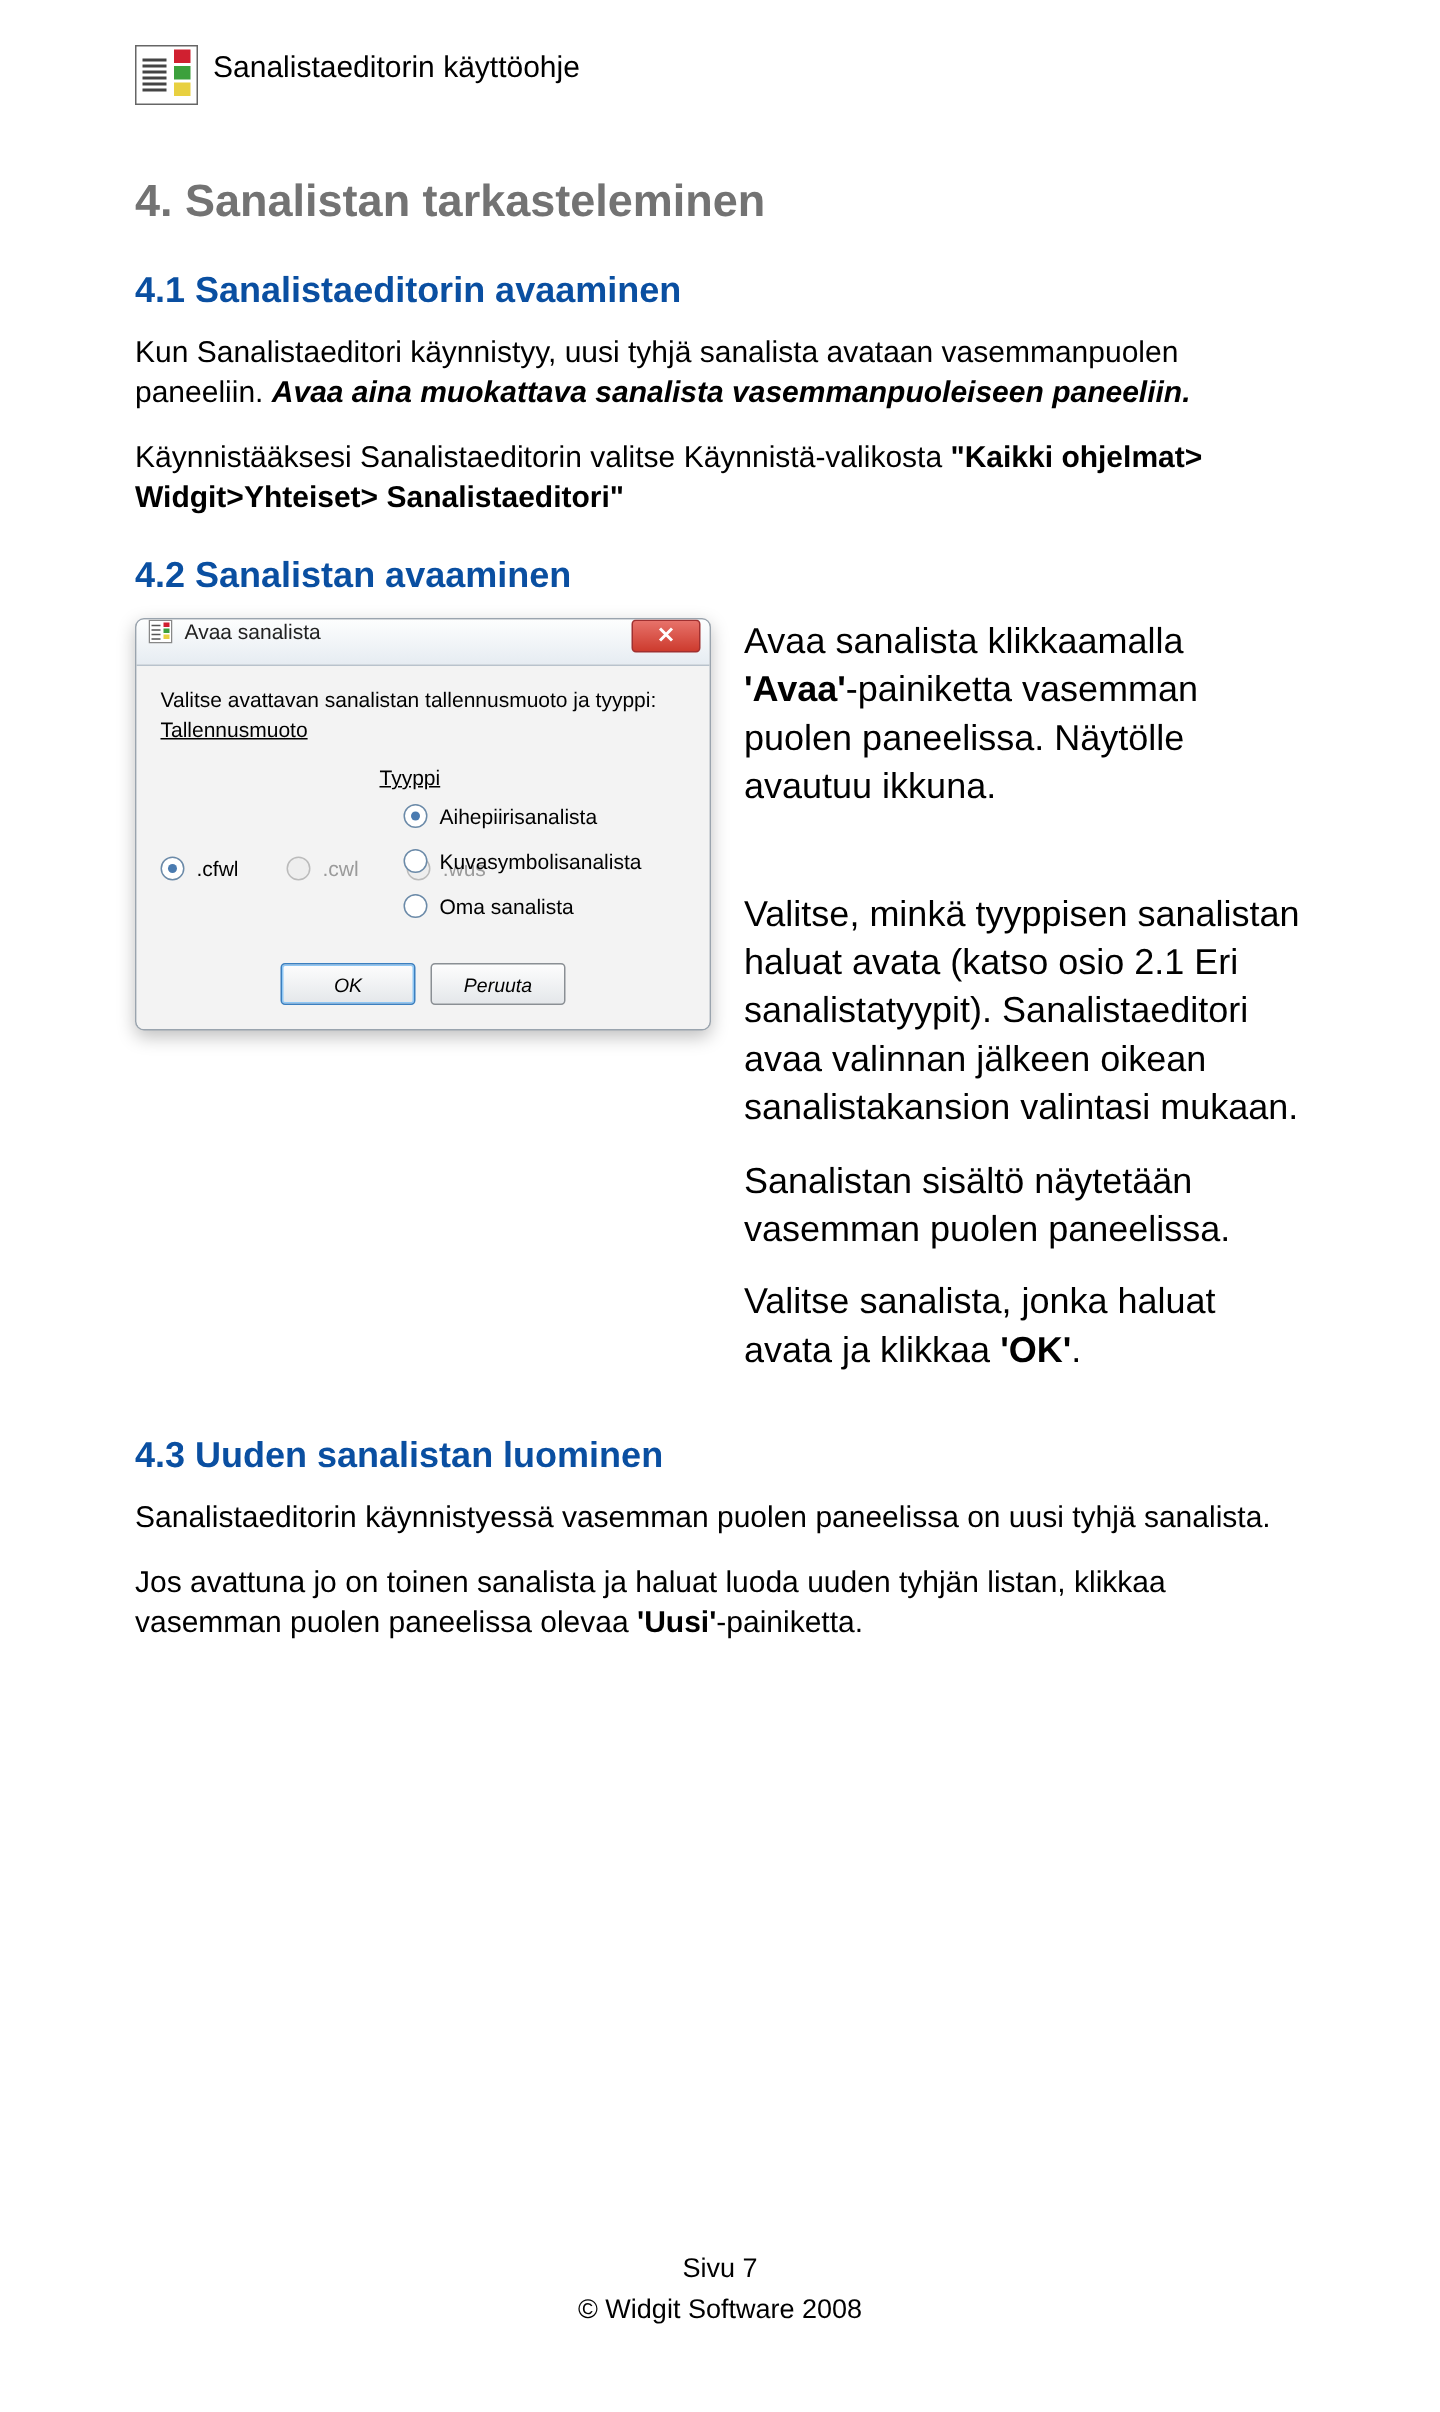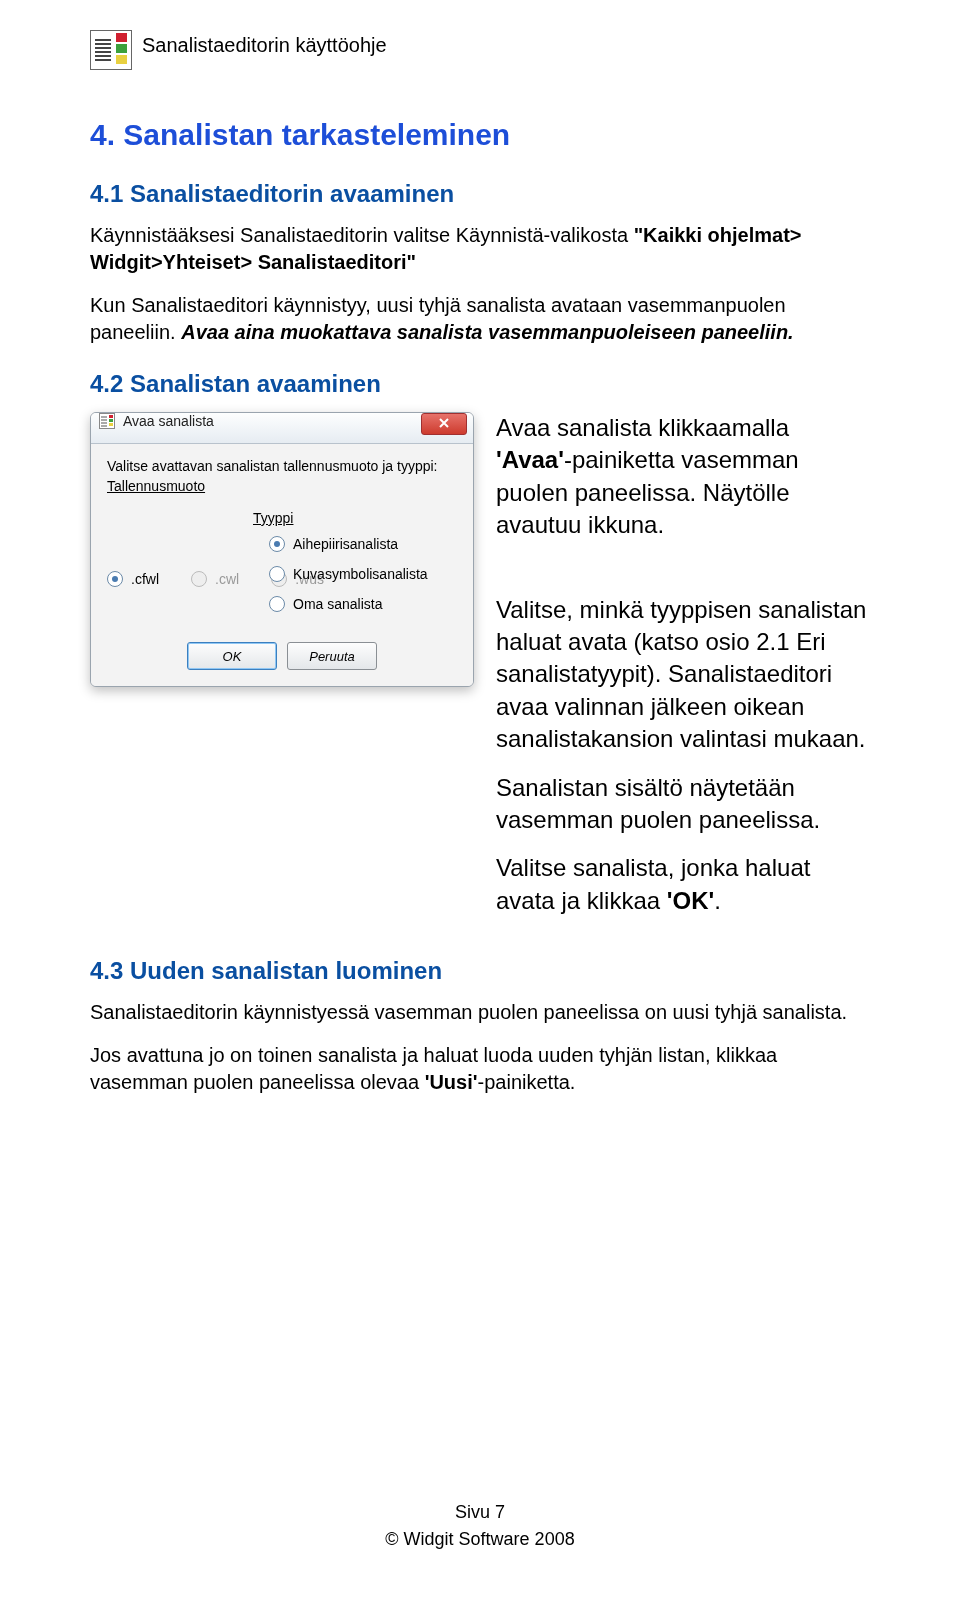--- a/index.html
+++ b/index.html
@@ -66,21 +66,21 @@
     width: 11px;
     height: 9px;
   }
   .sq-r { background: #d02030; }
   .sq-g { background: #3ca03c; }
   .sq-y { background: #e8d040; }
 
   .h1 {
     font-size: 30px;
     font-weight: bold;
-    color: #1d4ed8;
+    color: #737373;
     margin: 0 0 28px 0;
   }
   .h2 {
     font-size: 24px;
     font-weight: bold;
     color: #0a4fa1;
     margin: 24px 0 14px 0;
   }
   p {
     font-size: 20px;
@@ -269,25 +269,25 @@
         </div>
     </div>
     <div class="header-title">Sanalistaeditorin käyttöohje</div>
   </div>
 
   <div class="h1">4. Sanalistan tarkasteleminen</div>
 
   <div class="h2">4.1 Sanalistaeditorin avaaminen</div>
 
   <p>
+    <span>Kun Sanalistaeditori käynnistyy, uusi tyhjä sanalista avataan vasemmanpuolen paneeliin. </span><span class="ital">Avaa aina muokattava sanalista vasemmanpuoleiseen paneeliin.</span>
+  </p>
+
+  <p>
     <span>Käynnistääksesi Sanalistaeditorin valitse Käynnistä-valikosta </span><span class="bold">"Kaikki ohjelmat&gt; Widgit&gt;Yhteiset&gt; Sanalistaeditori"</span>
-  </p>
-
-  <p>
-    <span>Kun Sanalistaeditori käynnistyy, uusi tyhjä sanalista avataan vasemmanpuolen paneeliin. </span><span class="ital">Avaa aina muokattava sanalista vasemmanpuoleiseen paneeliin.</span>
   </p>
 
   <div class="h2">4.2 Sanalistan avaaminen</div>
 
   <div class="two-col">
     <div class="dialog-col">
       <div class="win">
         <div class="titlebar">
           <span class="win-icon">
             <svg width="16" height="16" viewBox="0 0 16 16">

